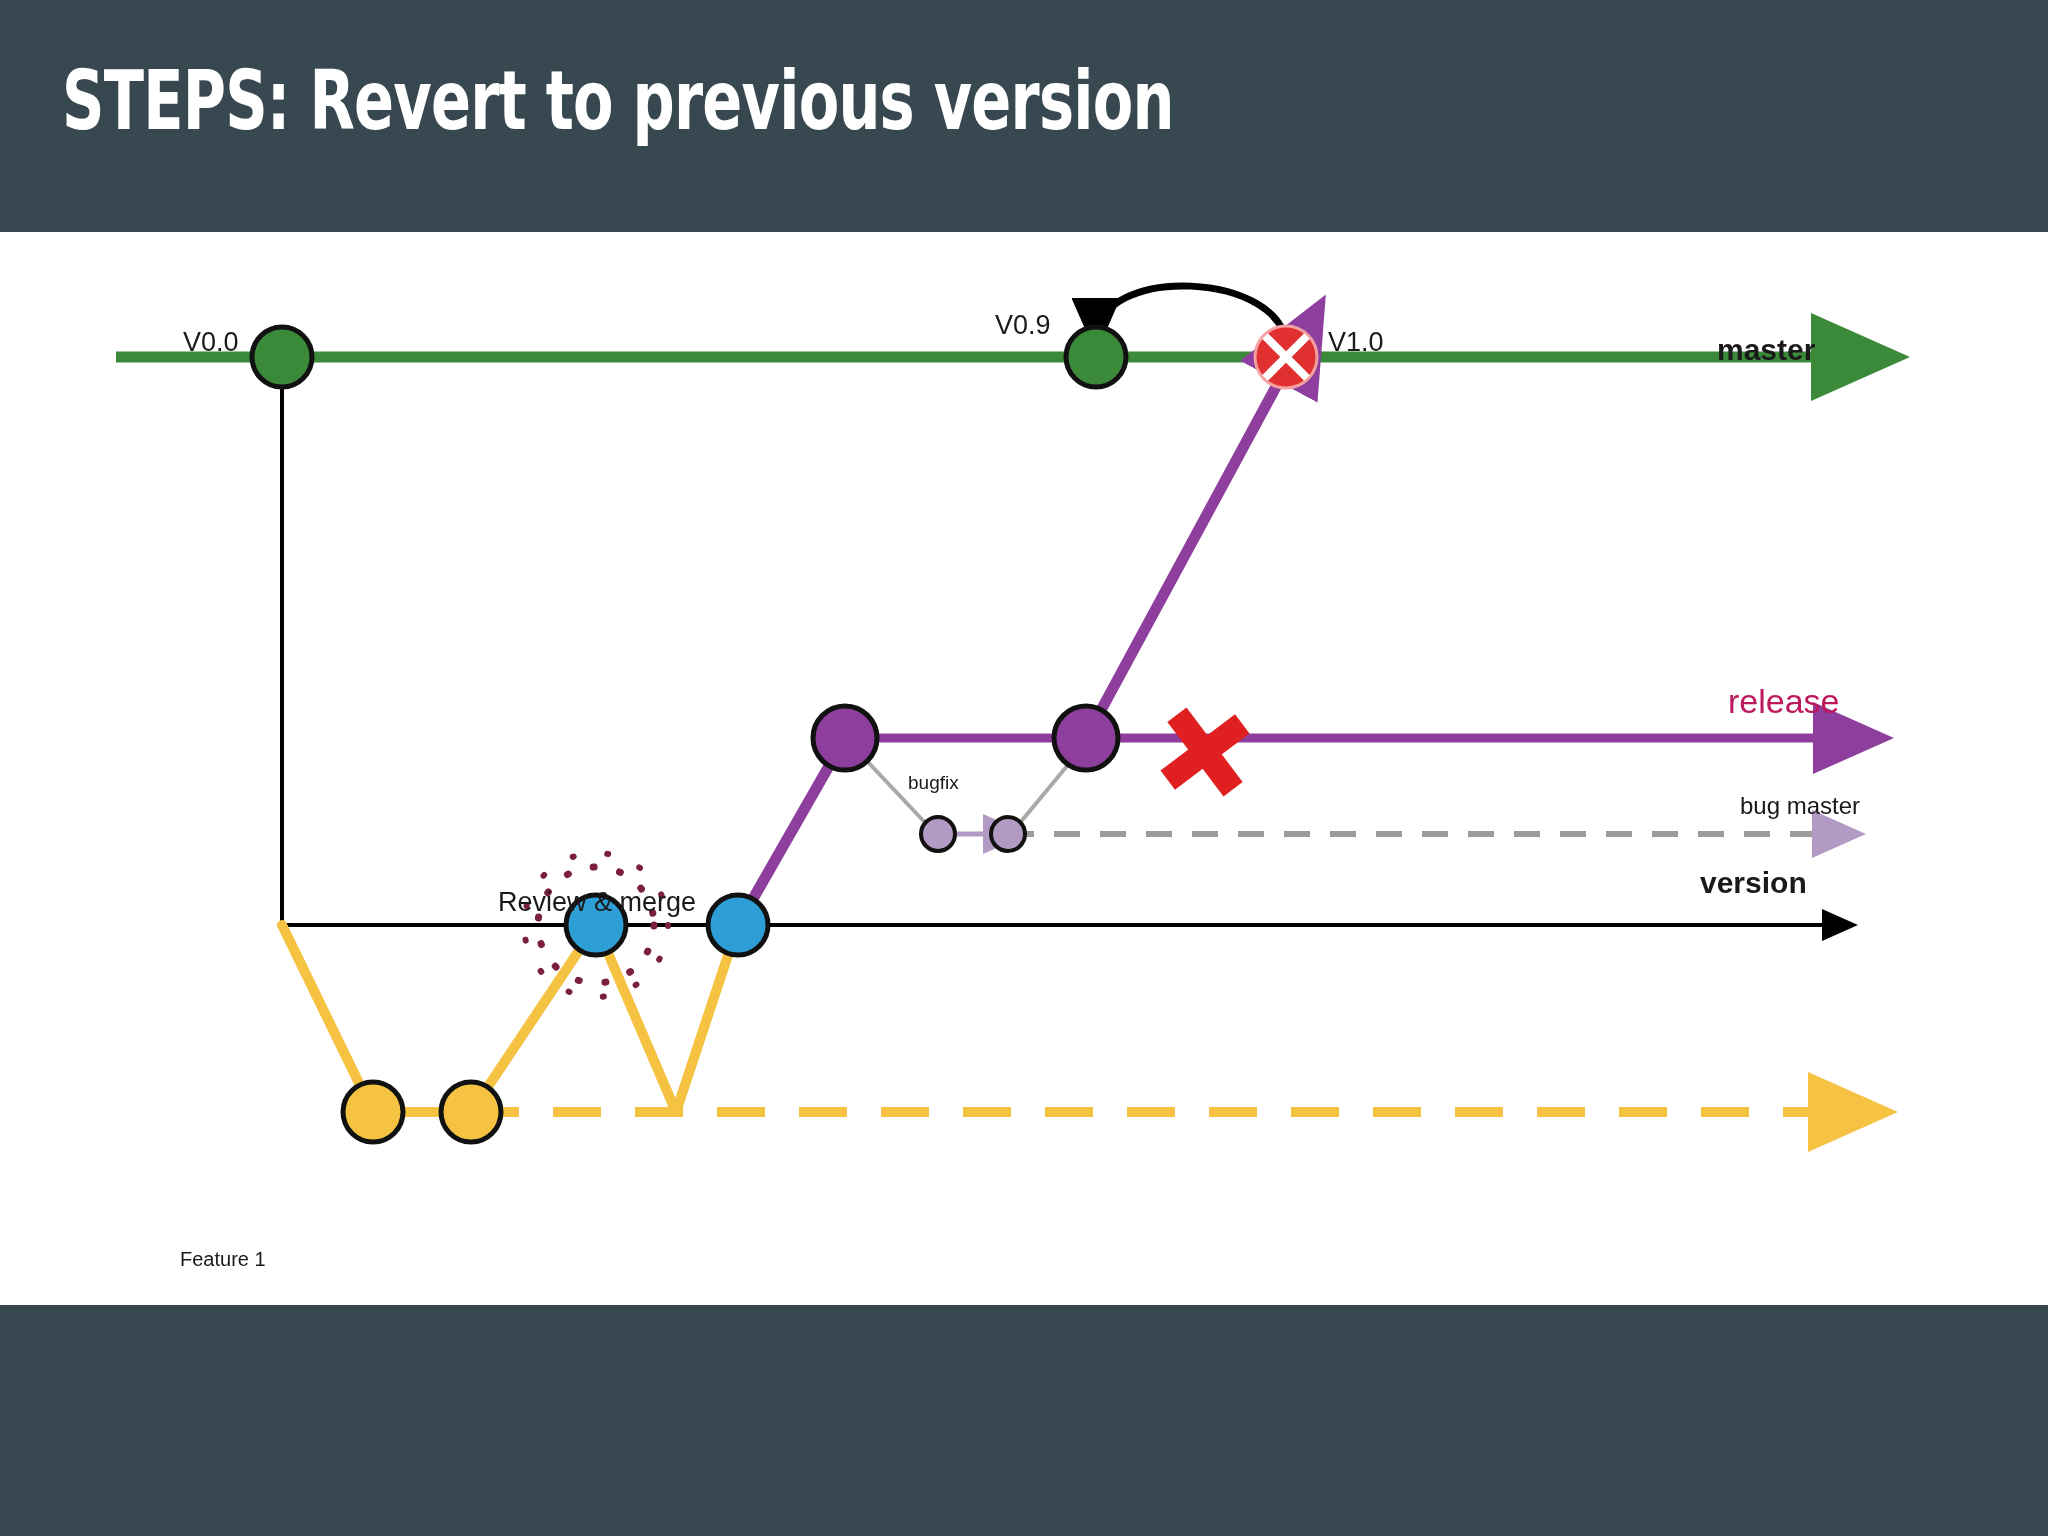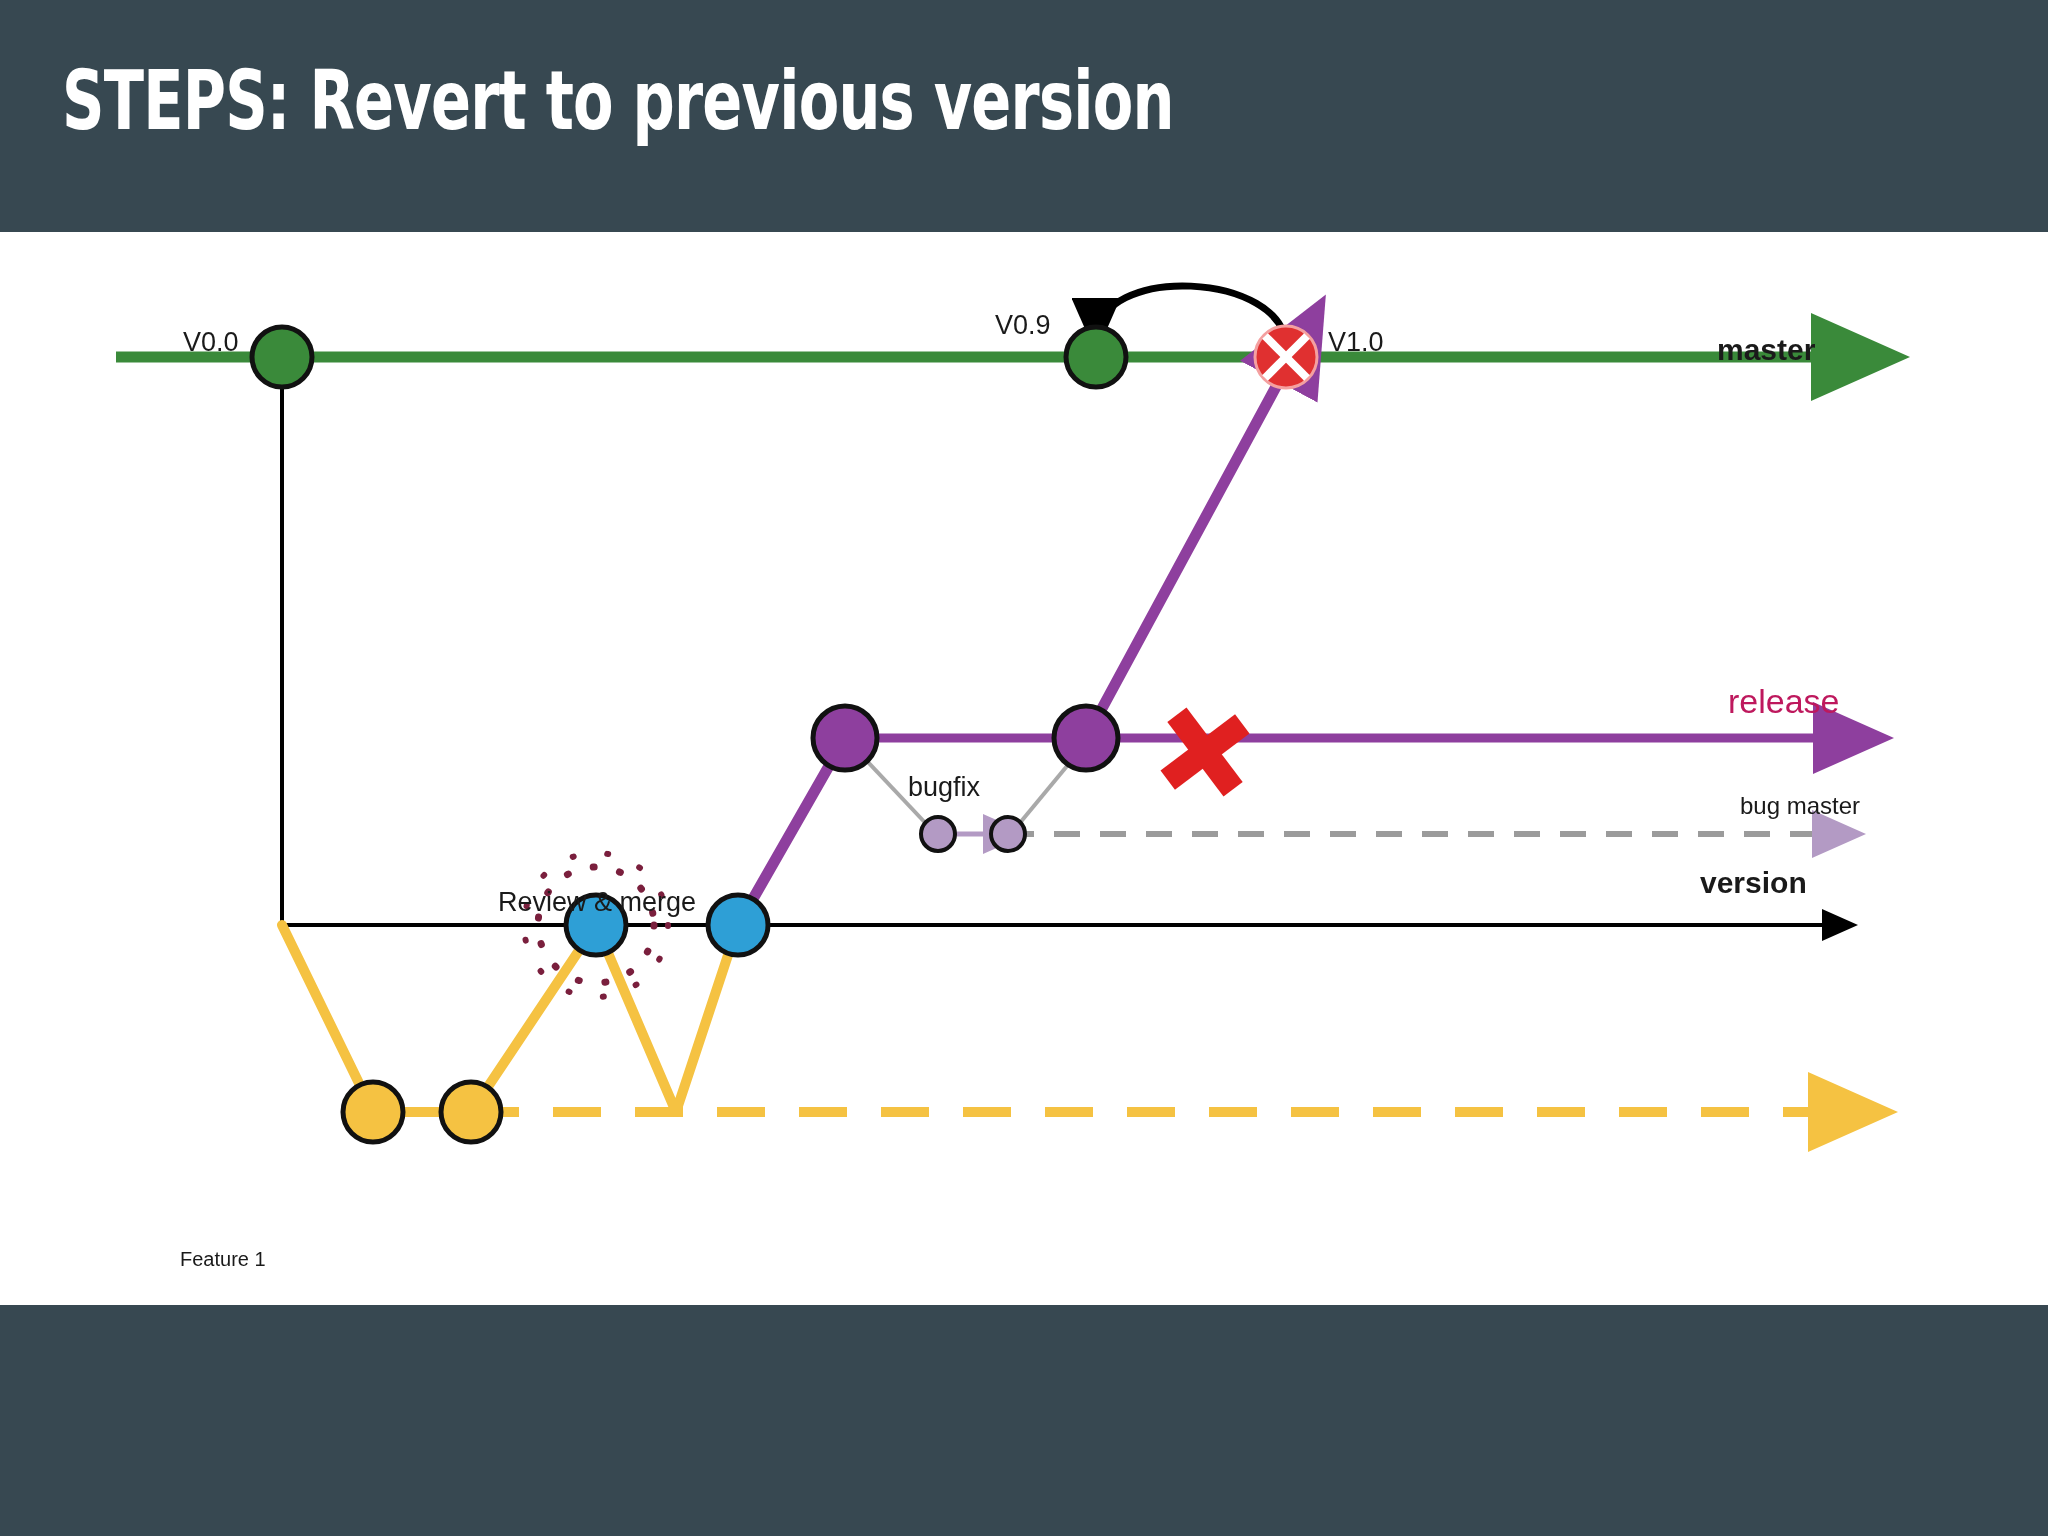--- a/index.html
+++ b/index.html
@@ -57,21 +57,21 @@
   .lbl {
     position: absolute;
     font-family: "Liberation Sans", sans-serif;
     white-space: nowrap;
     color: #1a1a1a;
   }
   .lbl-v { font-size: 27px; }
   .lbl-branch { font-size: 30px; font-weight: 700; margin-top: 8px; }
   .lbl-release { font-size: 34px; font-weight: 400; color: #be185d; }
   .lbl-bugfixes { font-size: 24px; font-weight: 400; }
-  .lbl-bugfix { font-size: 27px; }
+  .lbl-bugfix { font-size: 19px; }
   .lbl-feature { font-size: 20px; }
   .lbl-review { font-size: 27px; }
 </style>
 </head>
 <body>
 
 <div class="slide">
 
   <div class="header-bar"></div>
   <div class="slide-title">STEPS: Revert to previous version</div>

